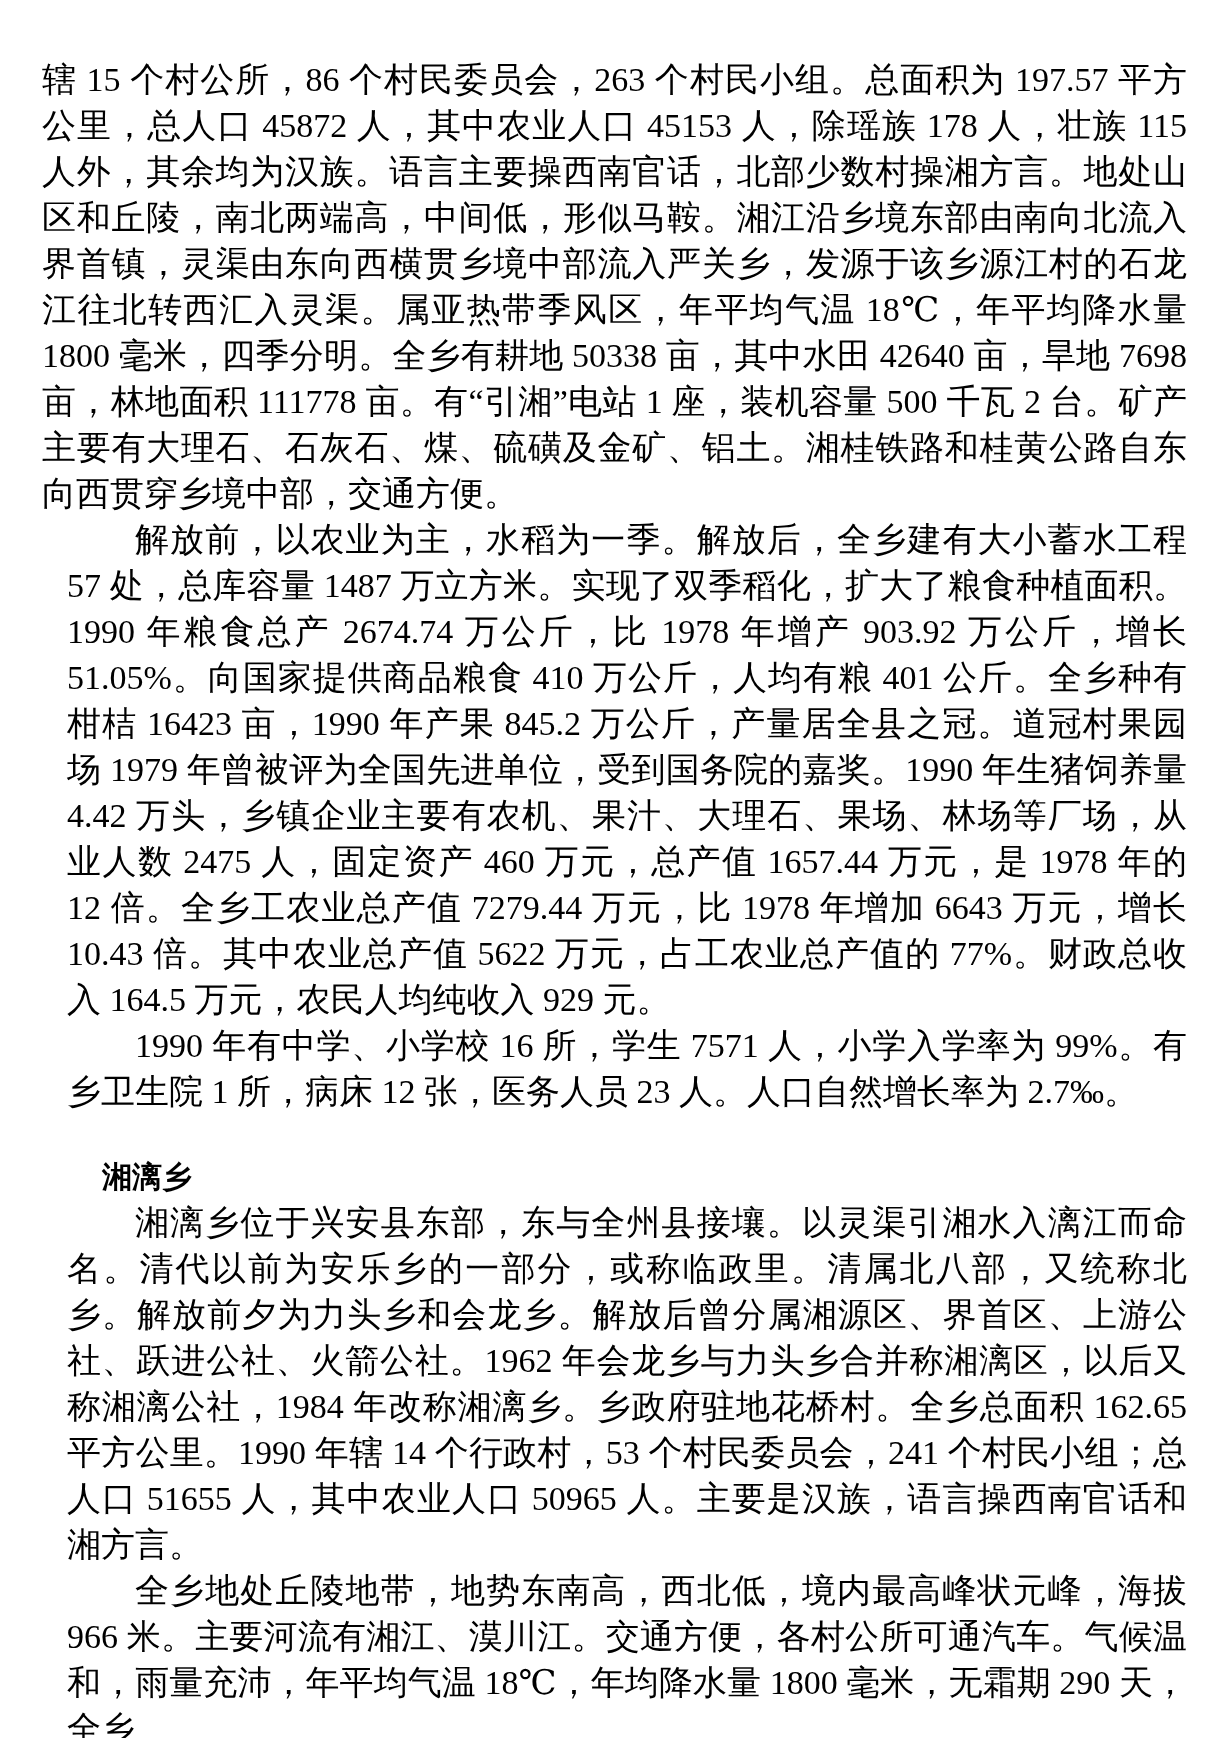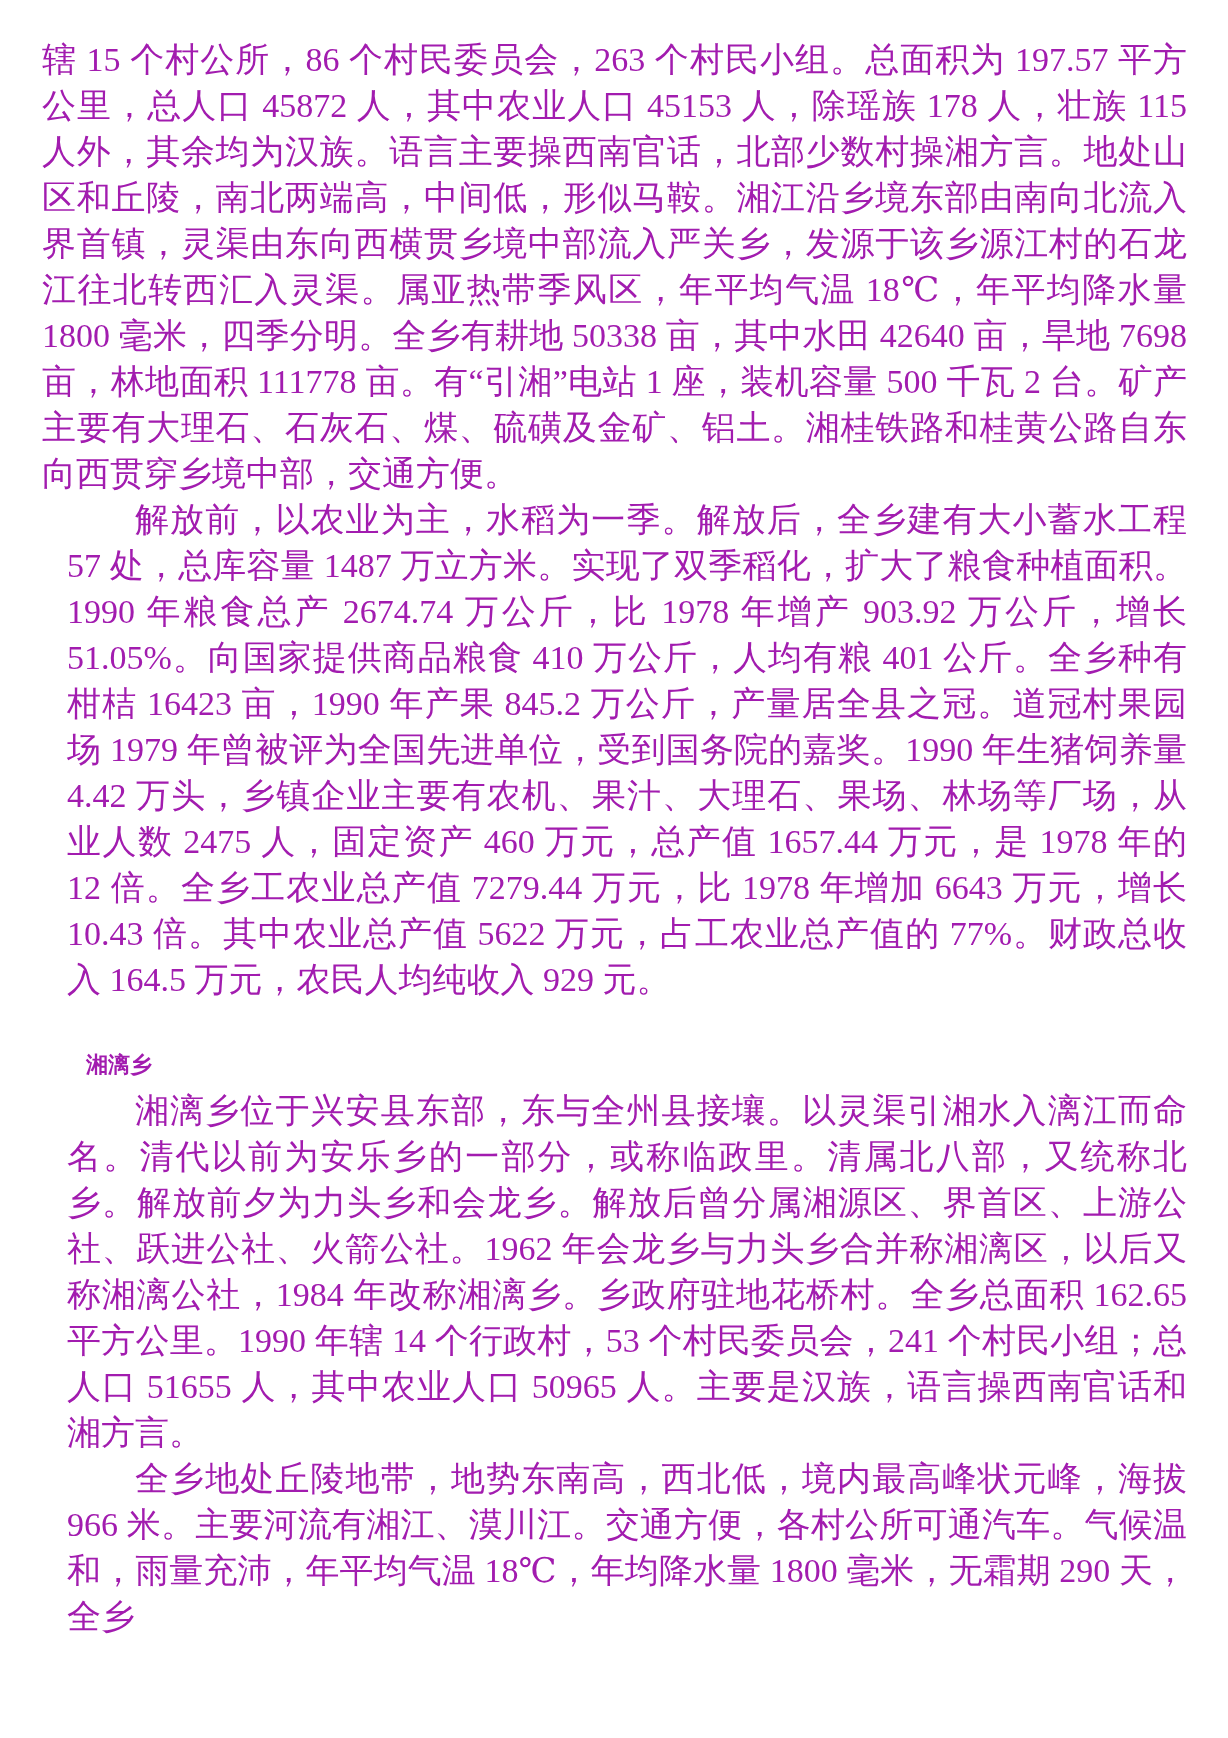--- a/index.html
+++ b/index.html
@@ -6,49 +6,50 @@
     margin: 0;
     padding: 0;
     background: #ffffff;
   }
   .page {
     position: relative;
     width: 1228px;
     height: 1738px;
     box-sizing: border-box;
     background: #ffffff;
-    color: #a21caf;
-    padding: 37px 41px 0 42px;
+    color: #000000;
+    padding: 57px 41px 0 42px;
     font-family: "Liberation Serif", "DejaVu Serif", serif;
     font-size: 34px;
     line-height: 46px;
     text-align: justify;
     text-justify: inter-character;
     overflow: hidden;
   }
   .page p {
     margin: 0;
     padding: 0;
   }
   .page p.indent {
     text-indent: 2em;
     margin-left: 25px;
   }
   .section-heading {
-    font-size: 22px;
+    font-size: 30px;
     line-height: 46px;
     font-weight: bold;
     margin: 39px 0 0 0;
     padding: 0;
     text-indent: 2em;
     text-align: left;
   }
 </style>
 </head>
 <body>
 
 <div class="page">
   <p class="body-paragraph">辖 15 个村公所，86 个村民委员会，263 个村民小组。总面积为 197.57 平方公里，总人口 45872 人，其中农业人口 45153 人，除瑶族 178 人，壮族 115 人外，其余均为汉族。语言主要操西南官话，北部少数村操湘方言。地处山区和丘陵，南北两端高，中间低，形似马鞍。湘江沿乡境东部由南向北流入界首镇，灵渠由东向西横贯乡境中部流入严关乡，发源于该乡源江村的石龙江往北转西汇入灵渠。属亚热带季风区，年平均气温 18℃，年平均降水量 1800 毫米，四季分明。全乡有耕地 50338 亩，其中水田 42640 亩，旱地 7698 亩，林地面积 111778 亩。有“引湘”电站 1 座，装机容量 500 千瓦 2 台。矿产主要有大理石、石灰石、煤、硫磺及金矿、铝土。湘桂铁路和桂黄公路自东向西贯穿乡境中部，交通方便。</p>
   <p class="body-paragraph indent">解放前，以农业为主，水稻为一季。解放后，全乡建有大小蓄水工程 57 处，总库容量 1487 万立方米。实现了双季稻化，扩大了粮食种植面积。1990 年粮食总产 2674.74 万公斤，比 1978 年增产 903.92 万公斤，增长 51.05%。向国家提供商品粮食 410 万公斤，人均有粮 401 公斤。全乡种有柑桔 16423 亩，1990 年产果 845.2 万公斤，产量居全县之冠。道冠村果园场 1979 年曾被评为全国先进单位，受到国务院的嘉奖。1990 年生猪饲养量 4.42 万头，乡镇企业主要有农机、果汁、大理石、果场、林场等厂场，从业人数 2475 人，固定资产 460 万元，总产值 1657.44 万元，是 1978 年的 12 倍。全乡工农业总产值 7279.44 万元，比 1978 年增加 6643 万元，增长 10.43 倍。其中农业总产值 5622 万元，占工农业总产值的 77%。财政总收入 164.5 万元，农民人均纯收入 929 元。</p>
+  <p class="body-paragraph indent">1990 年有中学、小学校 16 所，学生 7571 人，小学入学率为 99%。有乡卫生院 1 所，病床 12 张，医务人员 23 人。人口自然增长率为 2.7‰。</p>
   <h2 class="section-heading">湘漓乡</h2>
   <p class="body-paragraph indent">湘漓乡位于兴安县东部，东与全州县接壤。以灵渠引湘水入漓江而命名。清代以前为安乐乡的一部分，或称临政里。清属北八部，又统称北乡。解放前夕为力头乡和会龙乡。解放后曾分属湘源区、界首区、上游公社、跃进公社、火箭公社。1962 年会龙乡与力头乡合并称湘漓区，以后又称湘漓公社，1984 年改称湘漓乡。乡政府驻地花桥村。全乡总面积 162.65 平方公里。1990 年辖 14 个行政村，53 个村民委员会，241 个村民小组；总人口 51655 人，其中农业人口 50965 人。主要是汉族，语言操西南官话和湘方言。</p>
   <p class="body-paragraph indent">全乡地处丘陵地带，地势东南高，西北低，境内最高峰状元峰，海拔 966 米。主要河流有湘江、漠川江。交通方便，各村公所可通汽车。气候温和，雨量充沛，年平均气温 18℃，年均降水量 1800 毫米，无霜期 290 天，全乡</p>
 </div>
 
 </body></html>

